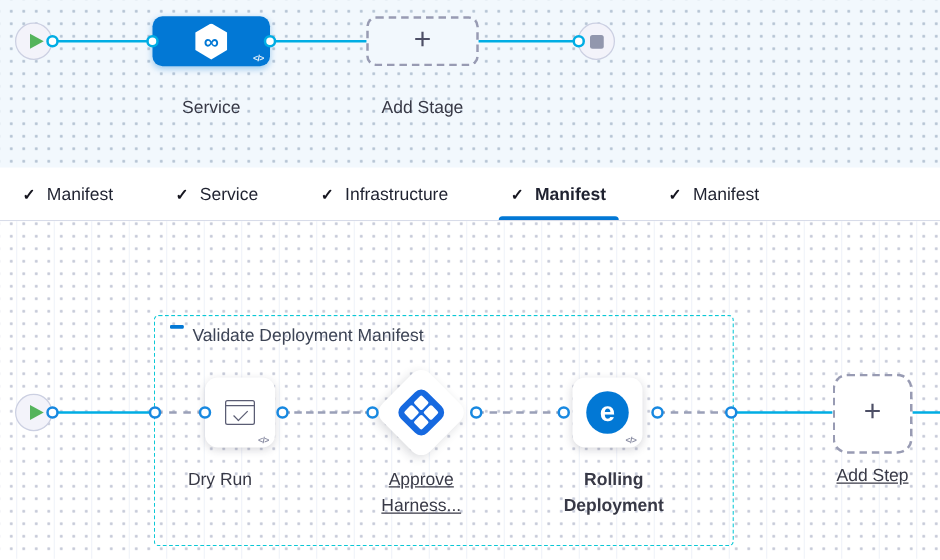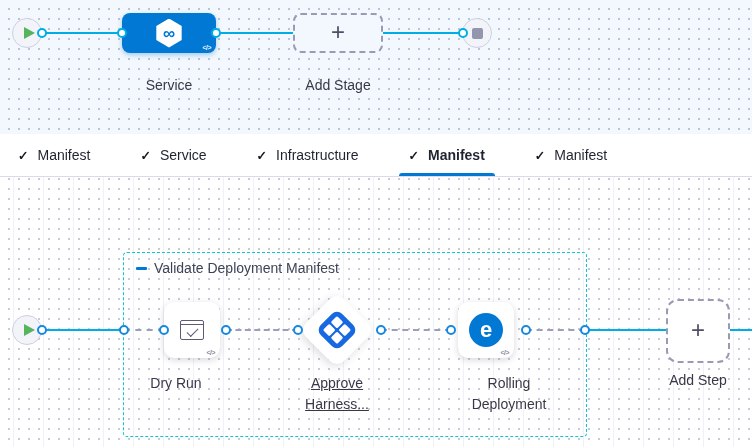--- a/index.html
+++ b/index.html
@@ -59,21 +59,21 @@
   
   .canvas-bottom { position:relative; height:270px; background-color:#fff;
     background-image:
       linear-gradient(to right, #eef1f8 1px, transparent 1px),
       radial-gradient(#c7cbd9 1px, transparent 1.3px);
     background-size:30px 100%, 10px 10px; background-position:13px 0, 4px 7px; }
 
   .step-group { position:absolute; left:123px; top:75px; width:464px; height:185px;
     border:1px dashed #0bc8d6; border-radius:4px; z-index:1; }
   .group-header { position:absolute; left:12px; top:7px; display:flex;
-    align-items:center; gap:7px; }
+    gap:7px; }
   .collapse-icon { width:11px; height:3px; background:#0278d5; border-radius:1px; cursor:pointer; }
   .group-title { font-size:14px; color:#3d4455; }
 
   .step-node { position:absolute; width:56px; height:56px; top:125px; background:#fff;
     border-radius:10px; box-shadow:0 2px 7px rgba(40,41,61,.18); z-index:5;
     display:flex; align-items:center; justify-content:center; cursor:pointer; }
   .dryrun-icon { width:24px; height:20px; border:1.5px solid #5a5c73; border-radius:2px;
     position:relative; }
   .dryrun-icon::before { content:""; position:absolute; top:3px; left:-1px; right:-1px;
     border-top:1.5px solid #5a5c73; }
@@ -204,15 +204,15 @@
     </div>
     <span class="code-badge gray">&lt;/&gt;</span>
   </div>
 
   <div class="add-box add-step">
     <span class="plus-glyph">+</span>
   </div>
 
   <div class="node-label" style="left:126px; top:196px; width:100px;">Dry Run</div>
   <div class="node-label" style="left:297px; top:196px; width:80px;text-decoration:underline;">Approve Harness...</div>
-  <div class="node-label" style="left:459px; top:196px; width:100px;">Rolling Deployment</div>
-  <div class="node-label" style="left:656px; top:193px; width:84px;">Add Step</div>
+  <div class="node-label" style="left:441px; top:196px; width:100px;font-weight:bold;">Rolling Deployment</div>
+  <div class="node-label" style="left:656px; top:193px; width:84px;text-decoration:underline;">Add Step</div>
 </div>
 
 </body></html>

